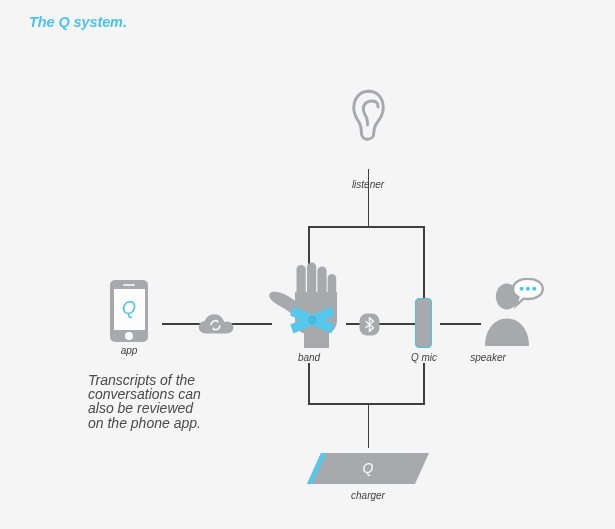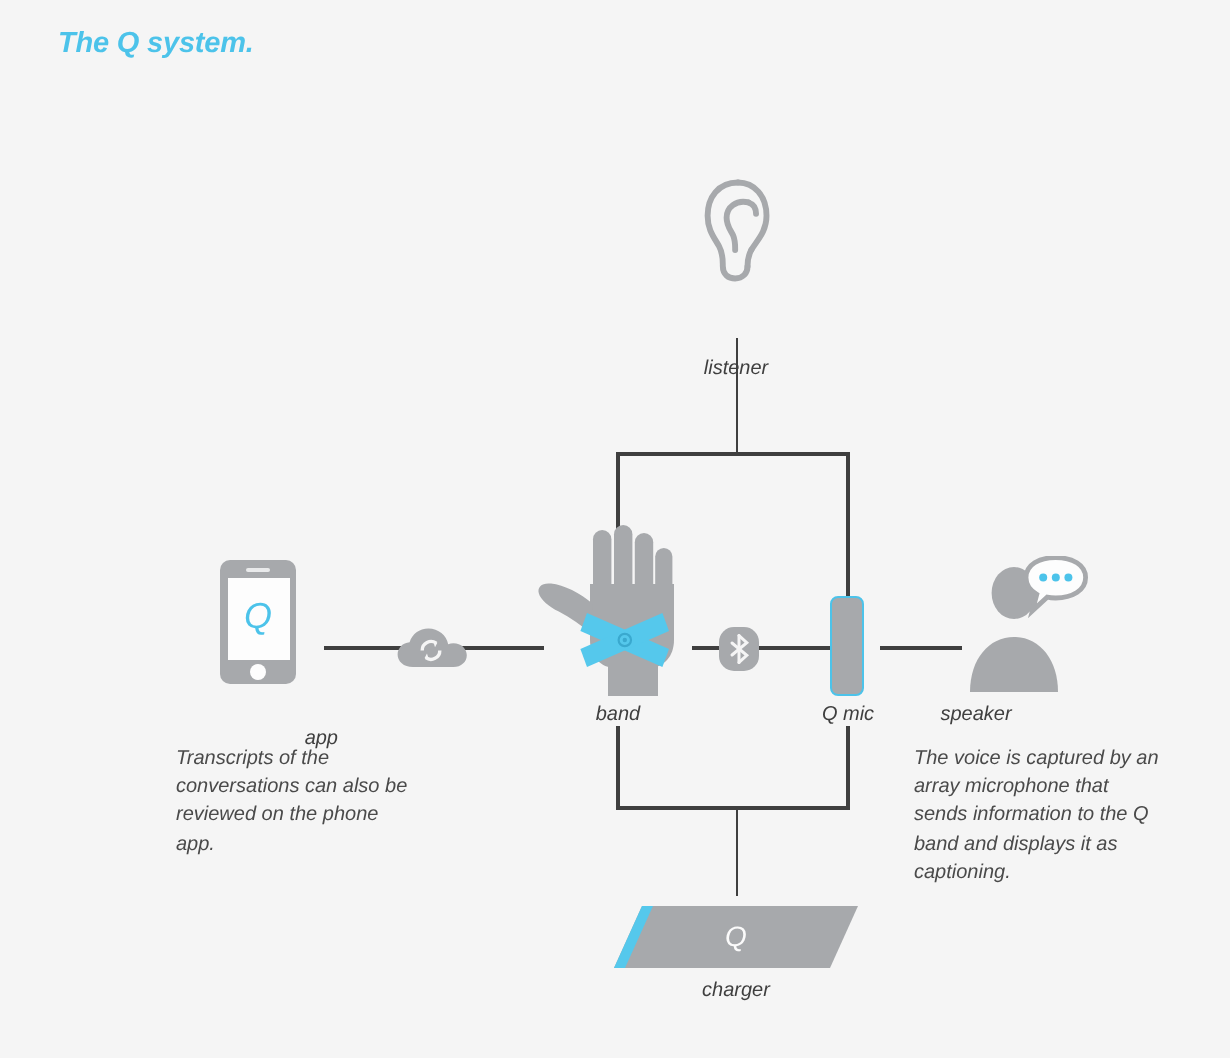--- a/index.html
+++ b/index.html
@@ -54,21 +54,21 @@
   }
   .node-label {
     position: absolute;
     font-size: 10px;
     color: #3f3f3f;
     text-align: center;
     white-space: nowrap;
   }
   .body-text {
     position: absolute;
-    font-size: 10px;
+    font-size: 14px;
     line-height: 14.2px;
     color: #4a4a4a;
   }
 
   
   .line {
     position: absolute;
     background: #3f3f3f;
   }
   .line.h { height: 1.6px; }
@@ -247,21 +247,21 @@
   <div class="node-label" style="left:328px; top:148px; width:80px;margin-top:31px;">listener</div>
 
   <div id="phone">
     <div class="body"></div>
     <div class="screen">
       <div class="qmark">Q</div>
     </div>
     <div class="speaker-slot"></div>
     <div class="home"></div>
   </div>
-  <div class="node-label" style="left:89px; top:364px; width:80px;text-align:right;">app</div>
+  <div class="node-label" style="left:89px; top:345px; width:80px;">app</div>
   <div class="body-text" style="left:88px; top:373px; width:116px;">Transcripts of the conversations can also be reviewed on the phone app.</div>
 
   <div id="cloud">
     <svg viewBox="0 0 36 22" width="36" height="22">
       <path d="M8.5 20.5 C3.8 20.5 0.8 17.6 0.8 14.2 C0.8 11 3.4 8.3 6.8 8.1 C8 4 11.7 1.2 16.2 1.2 C21.2 1.2 25.3 4.6 26.1 9.1 C26.9 8.8 27.8 8.6 28.7 8.6 C32.6 8.6 35.4 11.4 35.4 14.6 C35.4 17.9 32.6 20.5 28.7 20.5 Z" fill="#a7a9ac"></path>
       <g transform="translate(17.5,12.2)">
         <path d="M-4.4 0 A4.4 4.4 0 0 1 2.6 -3.6" fill="none" stroke="#f5f5f5" stroke-width="1.7"></path>
         <path d="M4.4 0 A4.4 4.4 0 0 1 -2.6 3.6" fill="none" stroke="#f5f5f5" stroke-width="1.7"></path>
         <path d="M1.0 -4.9 L3.2 -3.8 L2.0 -1.6 Z" fill="#f5f5f5"></path>
         <path d="M-1.0 4.9 L-3.2 3.8 L-2.0 1.6 Z" fill="#f5f5f5"></path>
@@ -307,21 +307,20 @@
       <g stroke="#f5f5f5" stroke-width="1.5" fill="none" stroke-linecap="round">
         <path d="M10.5 4.8 L10.5 18.2"></path>
         <path d="M10.5 4.8 L14.4 8.3 L7.0 14.5"></path>
         <path d="M10.5 18.2 L14.4 14.7 L7.0 8.5"></path>
       </g>
     </svg>
   </div>
 
   <div id="qmic"></div>
   <div class="node-label" style="left:384px; top:352px; width:80px;">Q mic</div>
-  <div class="body-text" style="left:457px; top:373px; width:124px;">The voice is captured by an array microphone that sends information to the Q band and displays it as captioning.</div>
 
   <div id="speaker">
     <svg viewBox="0 0 62 68" width="62" height="68">
 
       <ellipse cx="24" cy="18.5" rx="11.2" ry="13" fill="#a7a9ac"></ellipse>
 
       <path d="M2 68 C2 51.5 11.5 40.5 24 40.5 C36.5 40.5 46 51.5 46 68 Z" fill="#a7a9ac"></path>
 
       <path d="M30 10.8 C30 4.4 36.5 0.8 44.8 0.8 C53.2 0.8 59.8 4.4 59.8 10.8 C59.8 17.2 53.2 21 44.8 21 C43.3 21 41.9 20.9 40.6 20.6 L33.2 27.4 L35.4 19.2 C32.1 17.3 30 14.3 30 10.8 Z" fill="#fdfdfd" stroke="#a7a9ac" stroke-width="2.4"></path>
       <circle cx="38.6" cy="10.8" r="2" fill="#4cc3ea"></circle>

